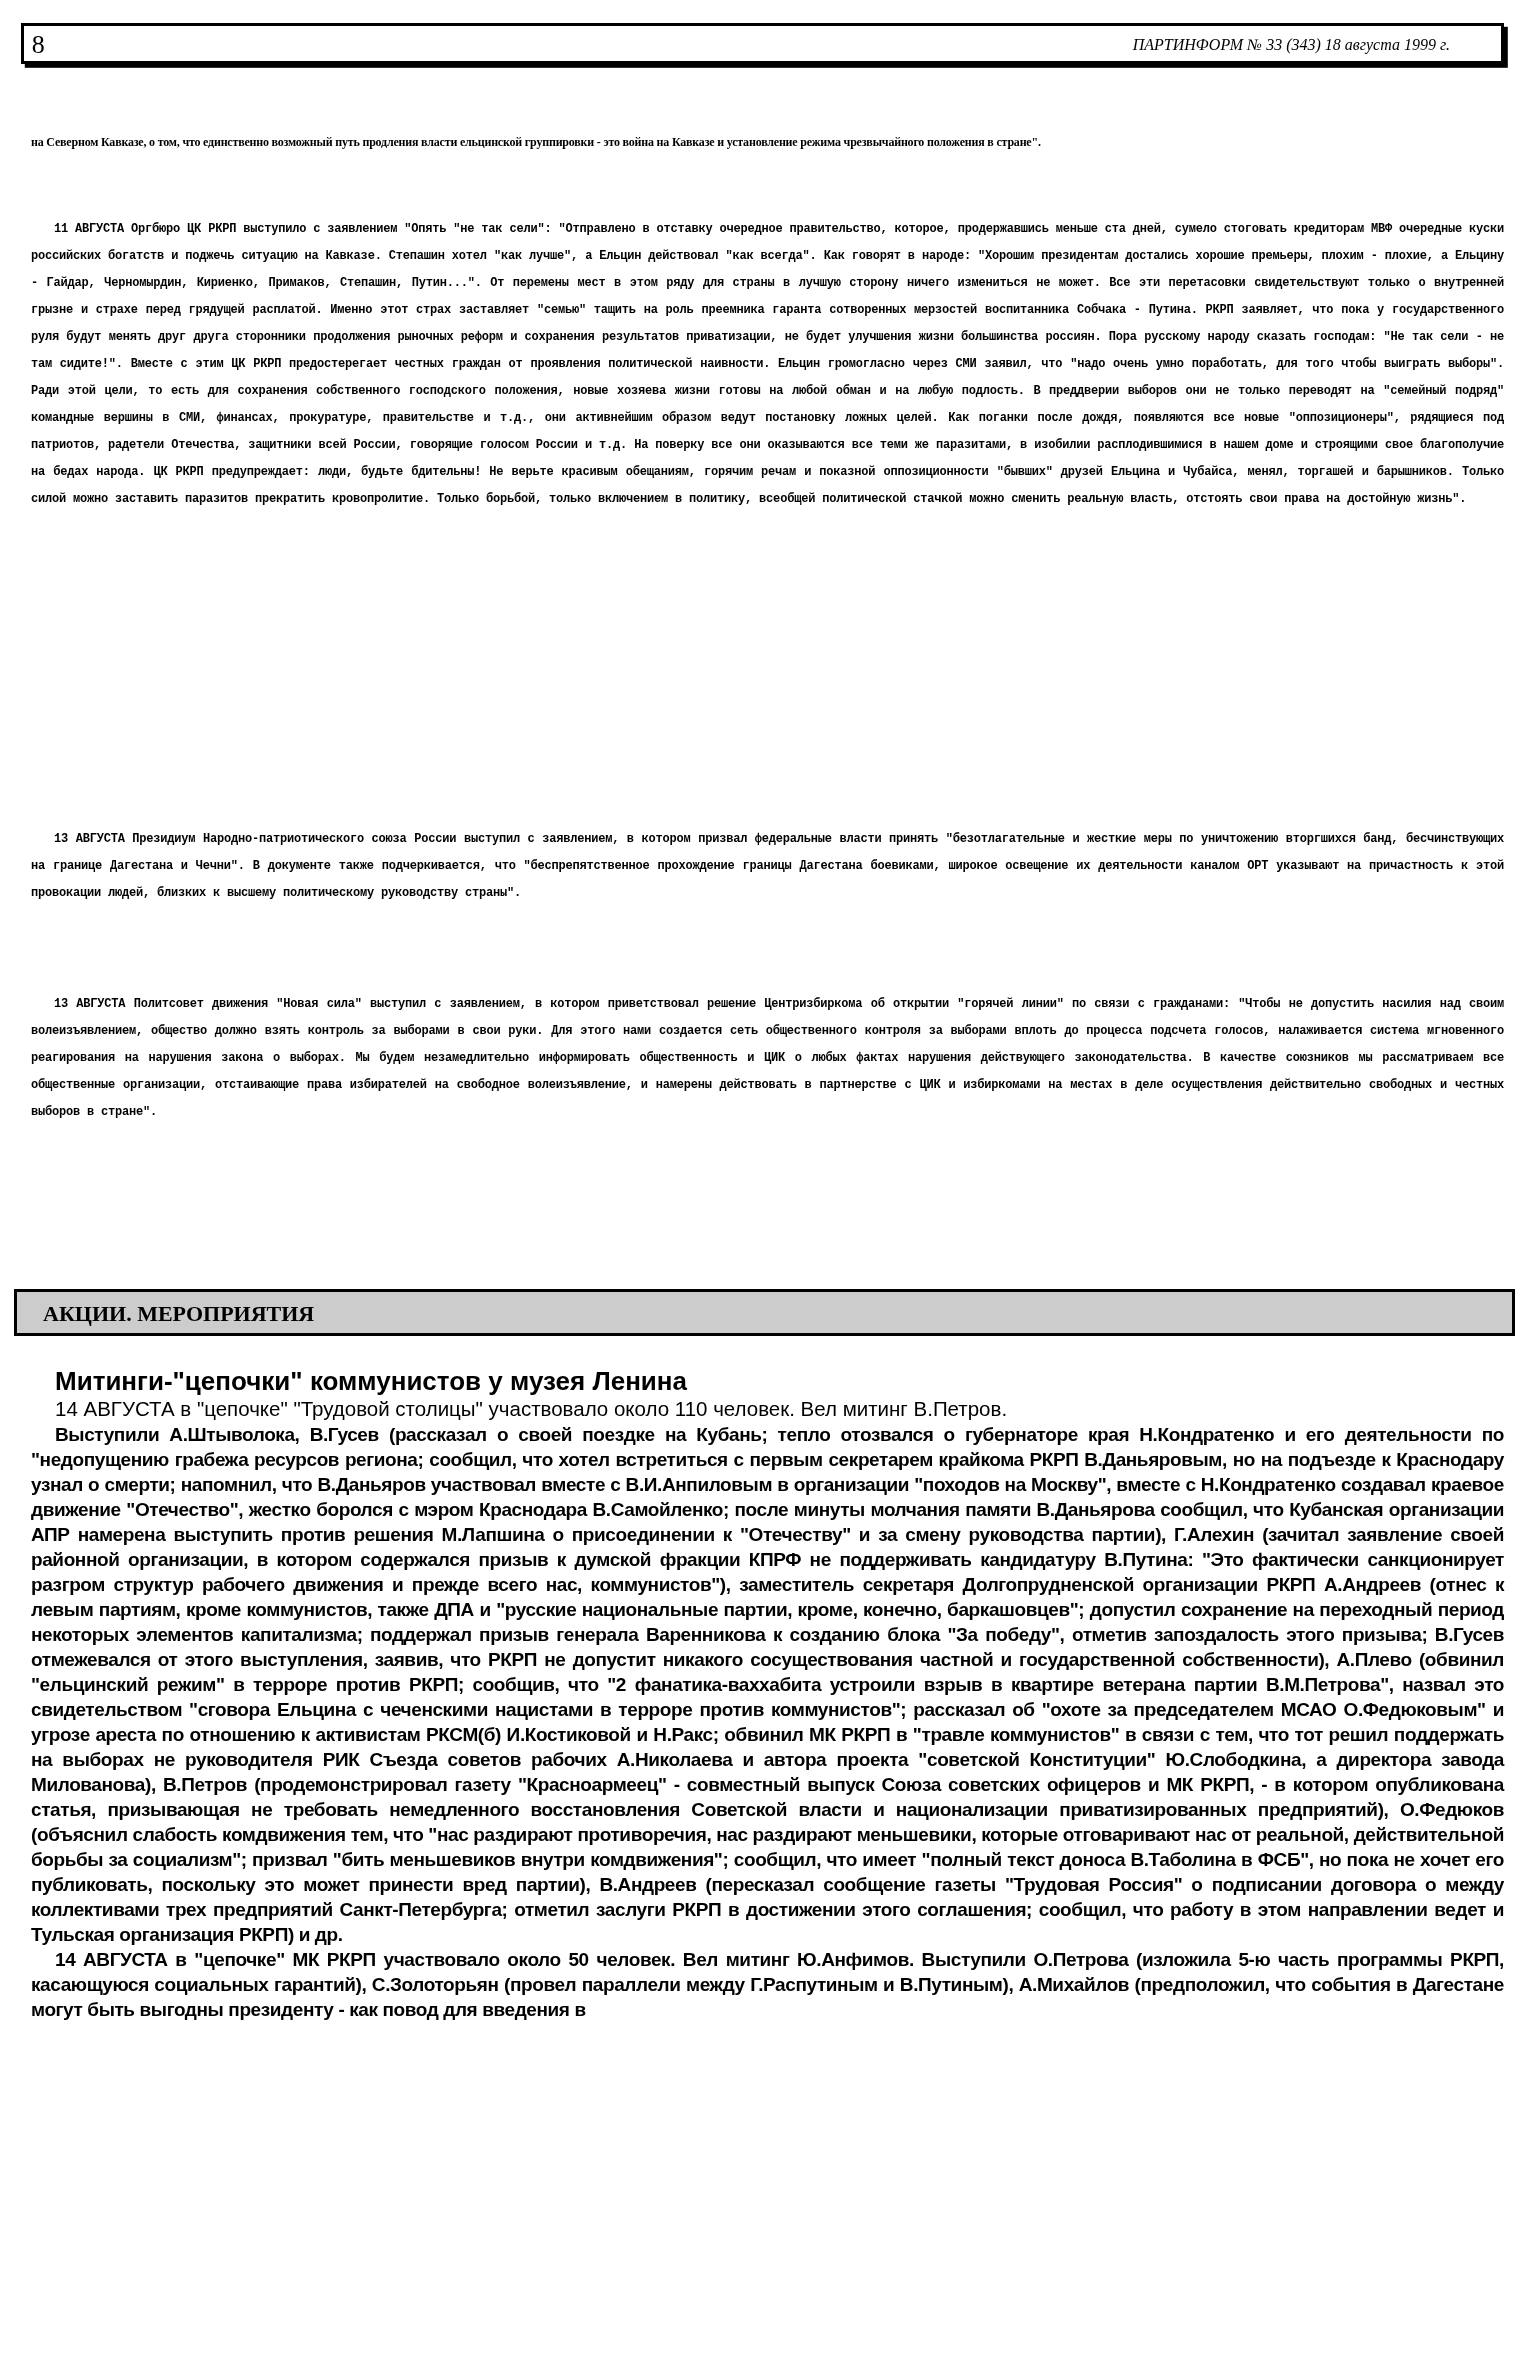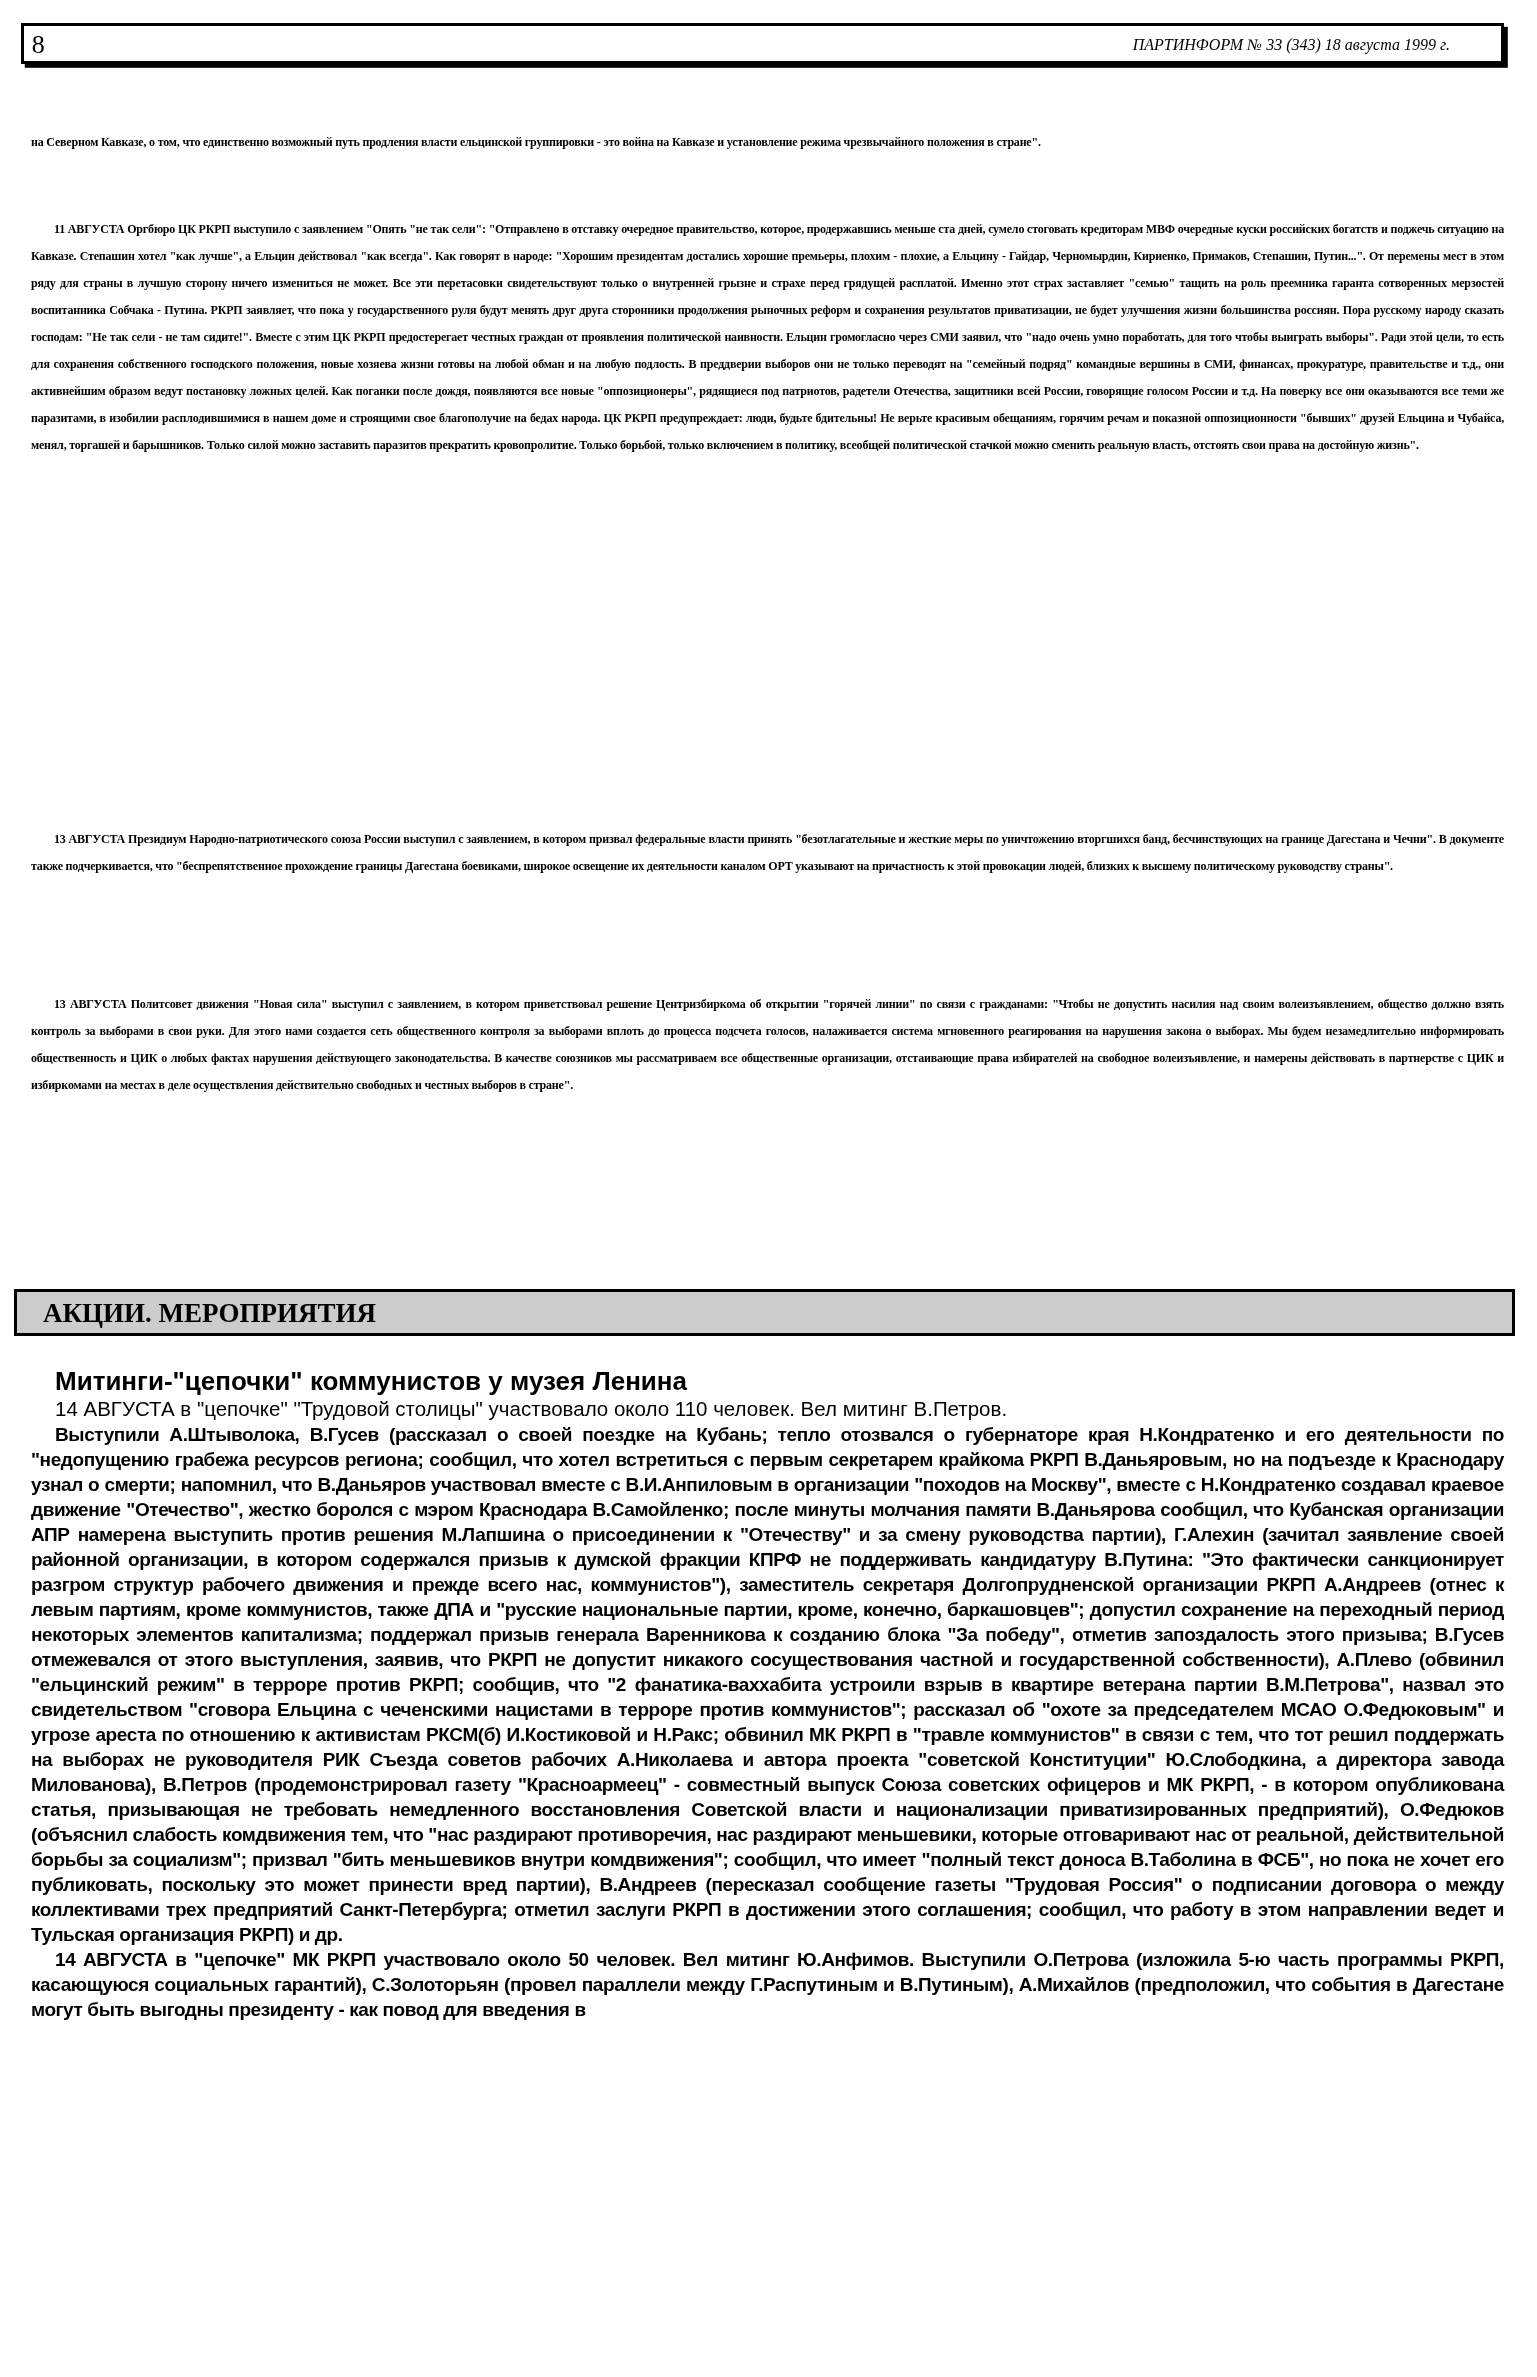--- a/index.html
+++ b/index.html
@@ -20,29 +20,29 @@
     position: absolute; right: 51px; top: 5.1px; font-size: 16px; line-height: 28px;
     font-style: italic;
   }
   .top-text {
     position: absolute; left: 31px; width: 1473px;
     font-family: "Liberation Serif", "DejaVu Serif", serif;
     font-weight: bold; font-size: 12px; line-height: 27px;
     letter-spacing: -0.2px;
   }
   .top-text p { margin: 0; text-align: justify; }
-  .top-text p.indent { text-indent: 23px; }
+  .top-text p.indent { text-indent: 23px; font-family: Liberation Mono, monospace; }
   .section-bar {
     position: absolute; left: 14px; top: 1289px; width: 1501px; height: 47px;
     background: #cccccc; border: 3.2px solid #000; box-sizing: border-box;
   }
   .section-title {
     position: absolute; left: 26px; top: 6.4px;
     font-family: "Liberation Serif", "DejaVu Serif", serif; font-weight: bold;
-    font-size: 27px; line-height: 31px;
+    font-size: 22px; line-height: 31px;
   }
   .article {
     position: absolute; left: 31px; top: 1367px; width: 1473px;
     font-family: "Liberation Sans", "DejaVu Sans", sans-serif;
   }
   .article-title {
     margin: 0; font-weight: bold; font-size: 26px; line-height: 28px; padding-left: 24px;
   }
   .article-lead {
     margin: 0; font-size: 20.5px; line-height: 27px; padding-left: 24px;

